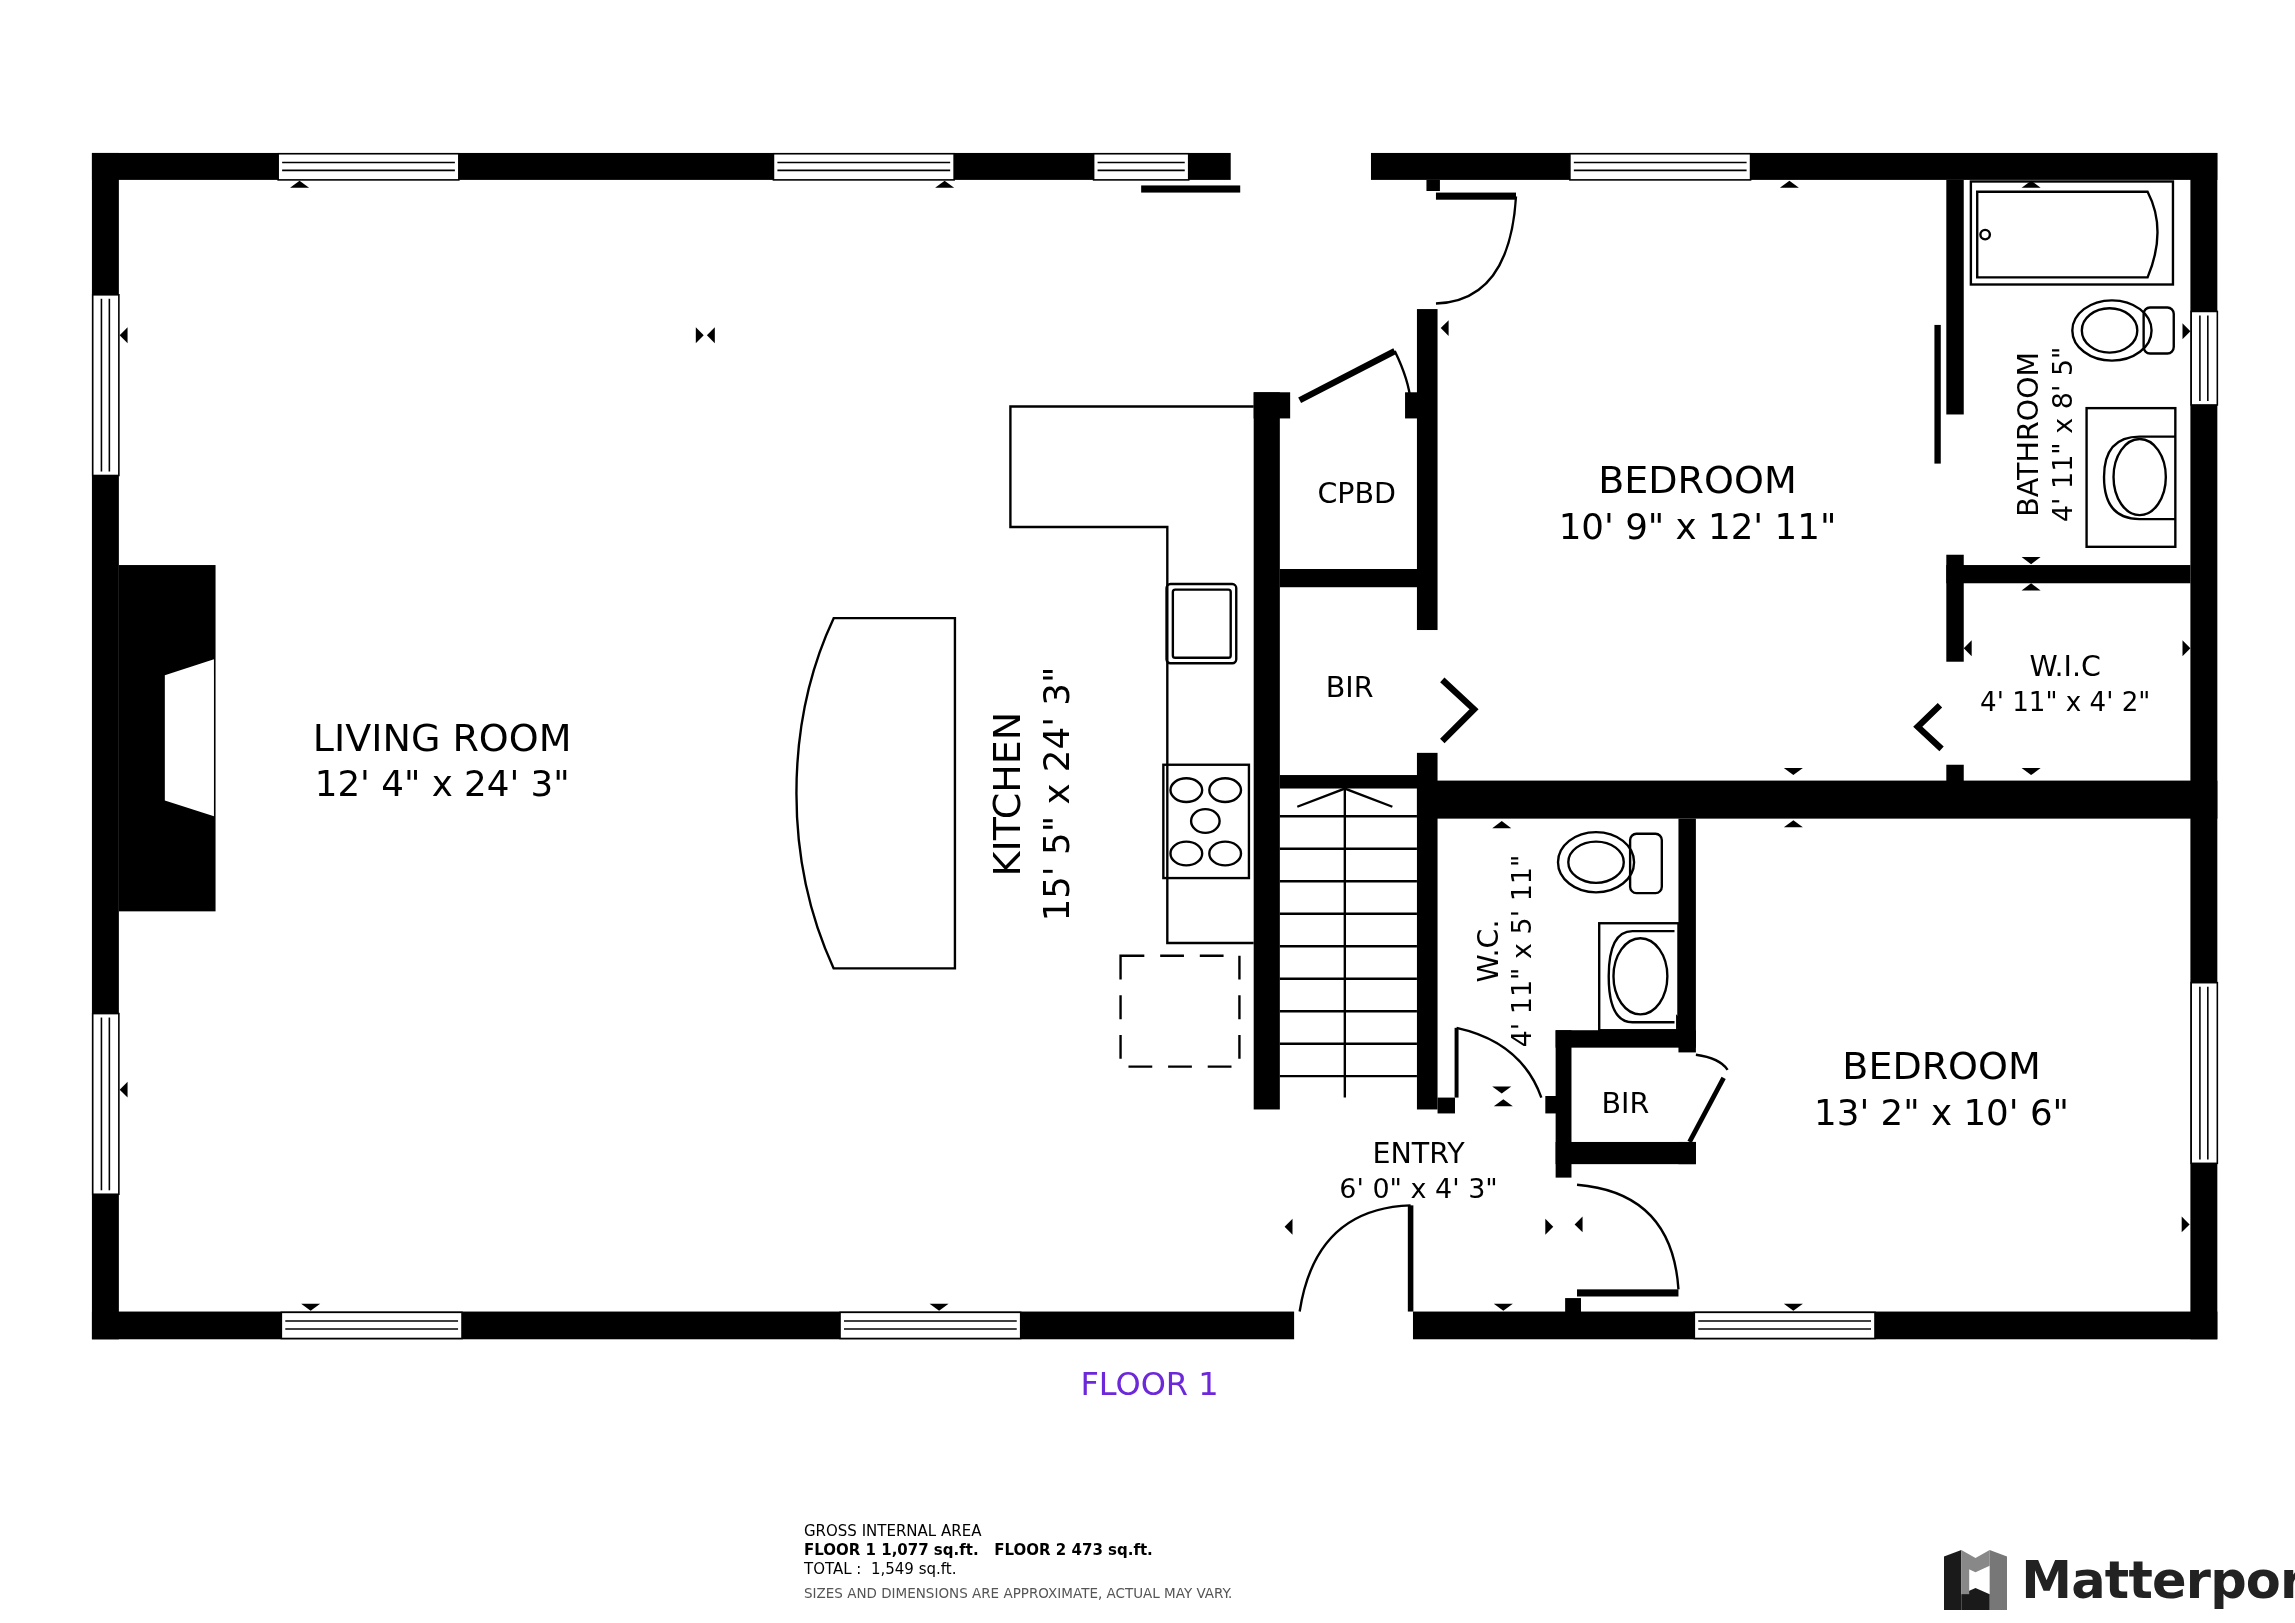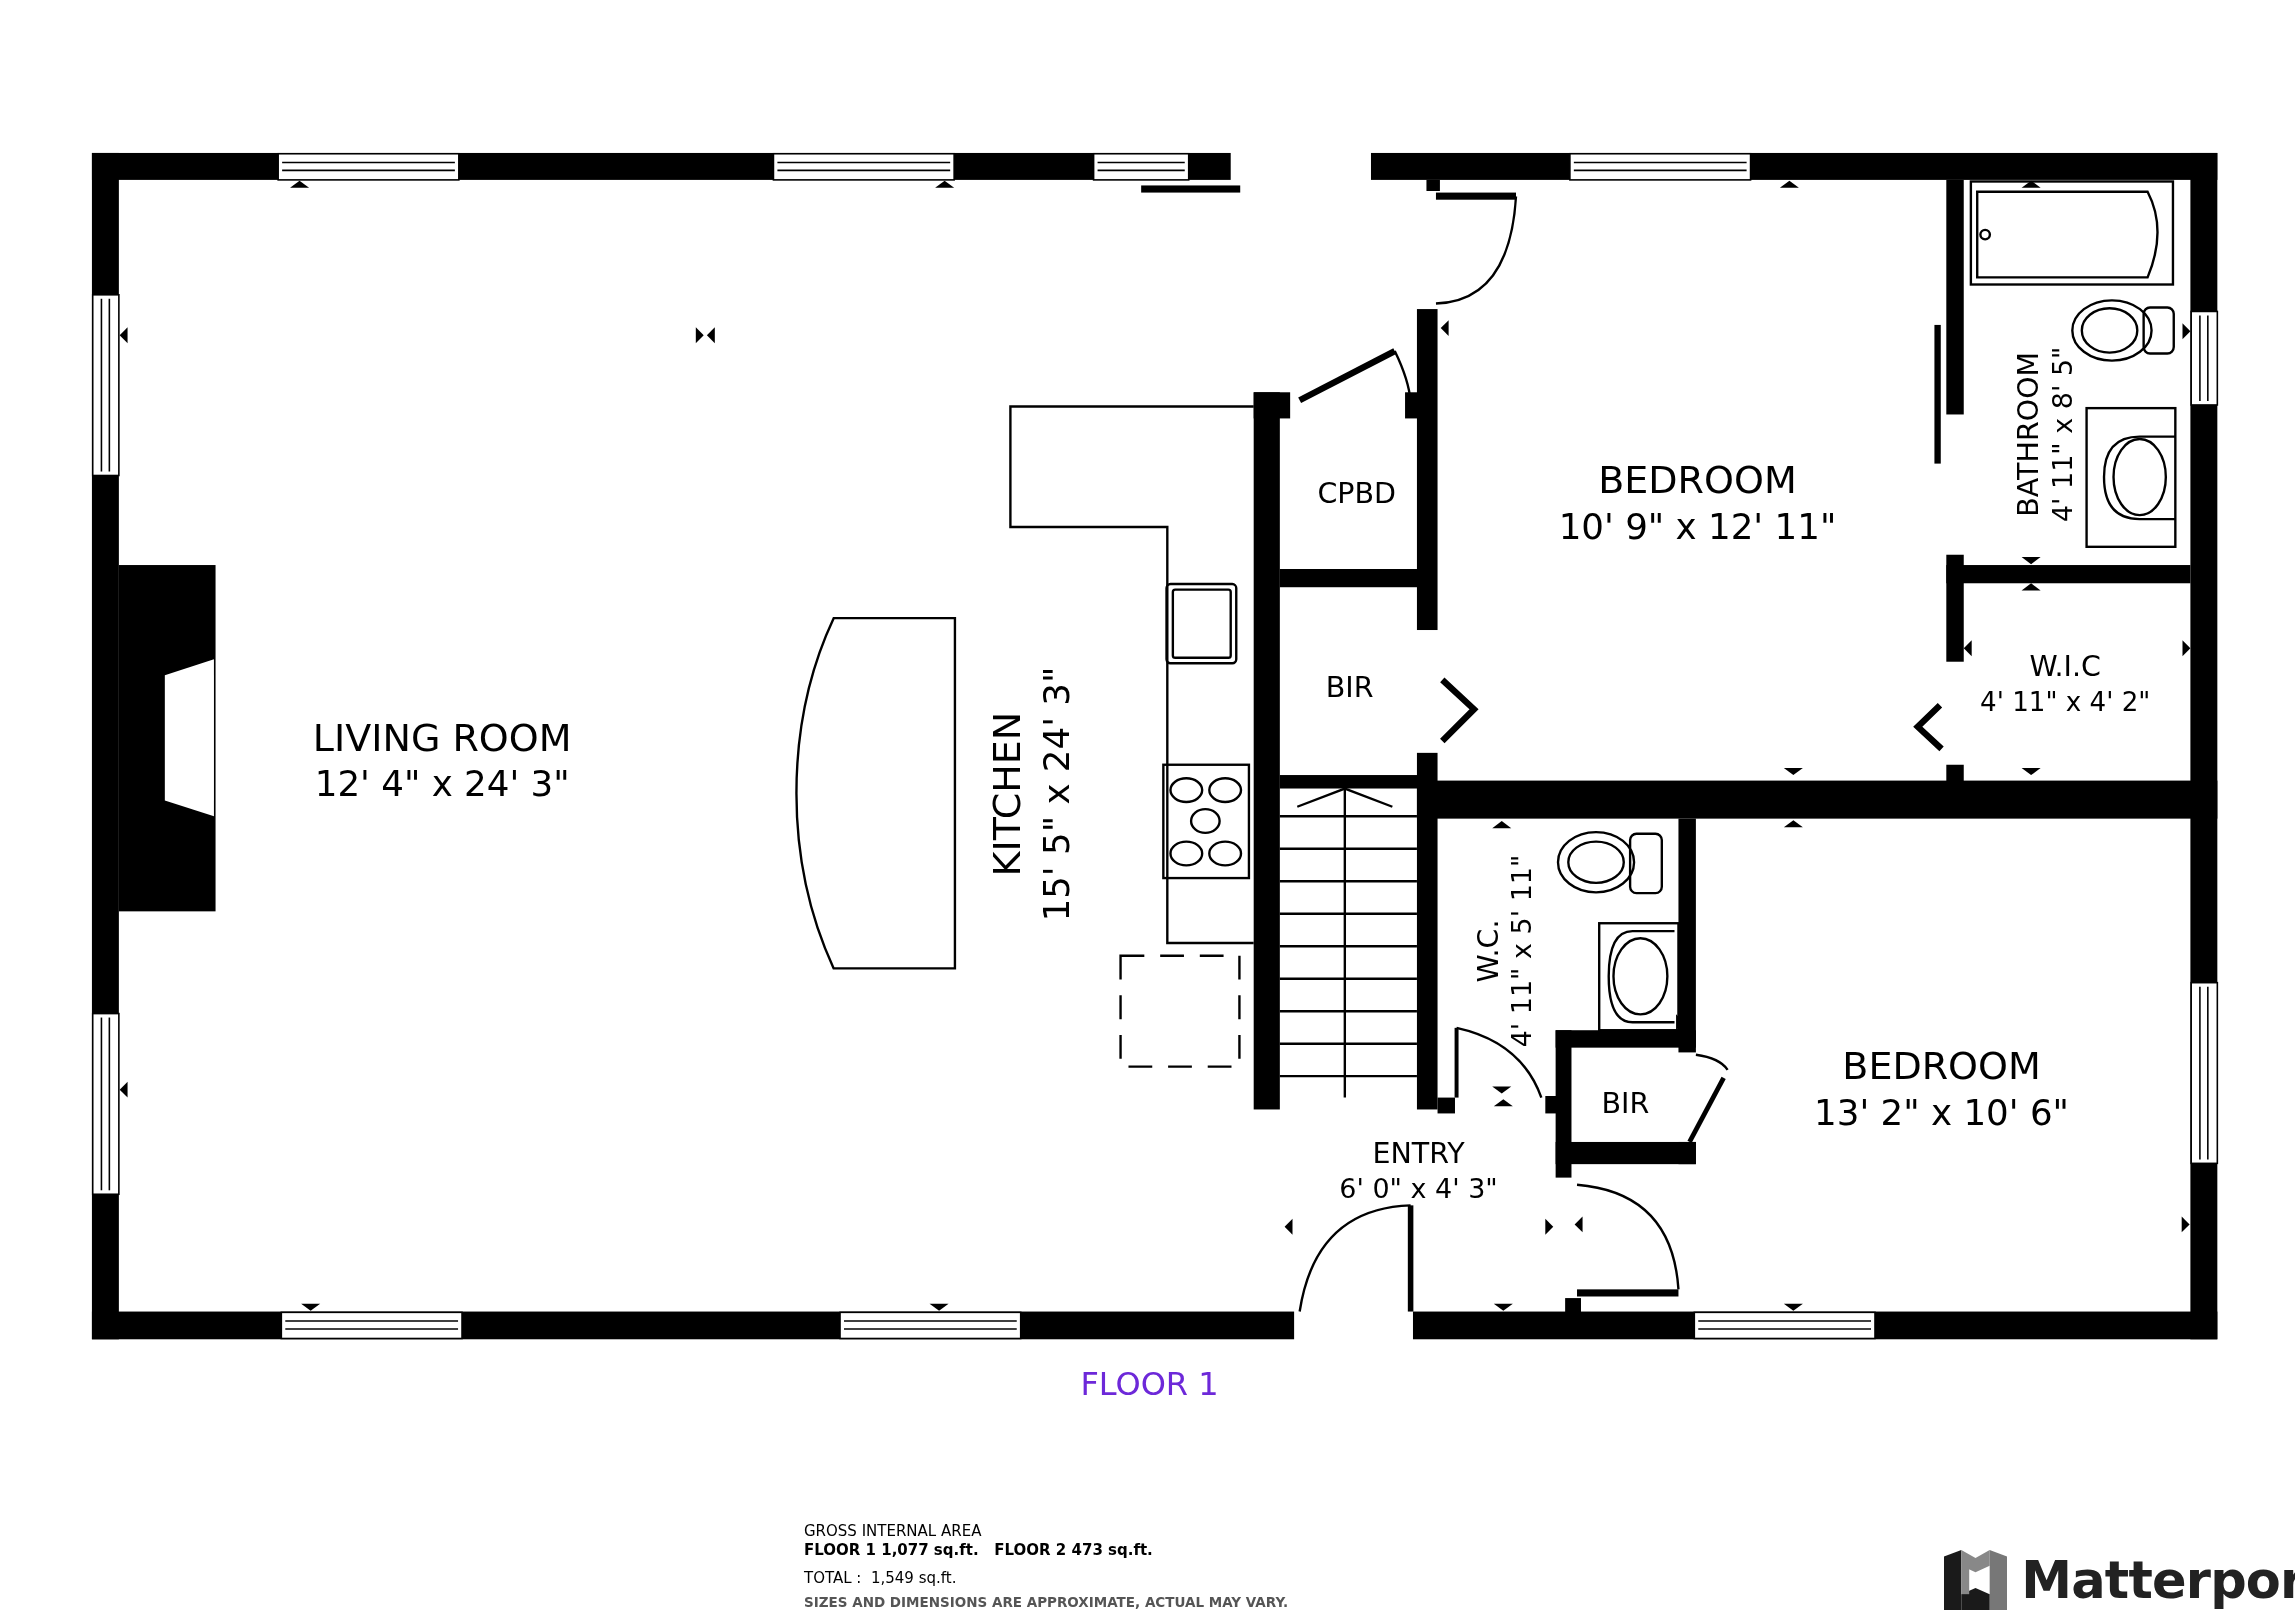--- a/index.html
+++ b/index.html
@@ -1,20 +1,20 @@
 <!DOCTYPE html>
 <html style="font-size:12.7px"><head>
 <meta charset="utf-8">
 <style>
   html, body { margin: 0; padding: 0; background: #ffffff; }
   body { width: 2295px; height: 1623px; position: relative; overflow: hidden; font-family: "DejaVu Sans", sans-serif; }
   #plan { position: absolute; left: 0; top: 0; width: 2295px; height: 1623px; }
   .lbl { font-family: "DejaVu Sans", sans-serif; fill: #000; }
   .gia { position: absolute; top: 1522px; left: 804px; width: 634px; text-align: left; font-family: "DejaVu Sans", sans-serif; color: #000; font-size: 15px; line-height: 19px; }
-  .gia .disc { color: #555; font-size: 13.5px; margin-top: 4.8px; font-weight: bold; }
+  .gia .disc { color: #555; font-size: 13.5px; margin-top: 4.8px; }
   .floor-title { position: absolute; top: 1365px; left: 991px; width: 317px; text-align: center; font-size: 32px; font-family: "DejaVu Sans", sans-serif; color: #6d28d9; }
   .brand { position: absolute; left: 1944px; top: 1550px; display: flex; align-items: center; }
   .brand-text { font-family: "DejaVu Sans", sans-serif; font-weight: bold; font-size: 51px; color: #222; margin-left: 14.3px; letter-spacing: -0.8px; }
 </style>
 </head>
 <body>
 
 <svg id="plan" viewBox="0 0 2896 2048" xmlns="http://www.w3.org/2000/svg">
 
   <g fill="#000">
@@ -317,21 +317,21 @@
     <polygon points="2764,418 2754,408 2754,428"></polygon>
     <polygon points="2125,1290 2115,1280 2115,1300"></polygon>
   </g>
 </svg>
 
 <div class="floor-title">FLOOR 1</div>
 
 <div class="gia">
   <div>GROSS INTERNAL AREA</div>
   <div style="white-space: pre; font-weight: bold;">FLOOR 1 1,077 sq.ft.   FLOOR 2 473 sq.ft.</div>
-  <div style="white-space: pre; margin-top: 9px;">TOTAL :  1,549 sq.ft.</div>
+  <div style="white-space: pre;">TOTAL :  1,549 sq.ft.</div>
   <div class="disc">SIZES AND DIMENSIONS ARE APPROXIMATE, ACTUAL MAY VARY.</div>
 </div>
 
 <div class="brand">
   <svg width="63" height="60" viewBox="0 0 80 76">
     <polygon points="0,8 22,0 22,76 0,76" fill="#1a1a1a"></polygon>
     <polygon points="22,0 40,10 58,0 58,20 40,28 22,20" fill="#888"></polygon>
     <polygon points="58,0 80,8 80,76 58,76" fill="#777"></polygon>
     <polygon points="22,56 40,48 58,56 58,76 22,76" fill="#1a1a1a"></polygon>
     <rect x="22" y="20" width="10" height="36" fill="#888"></rect>

